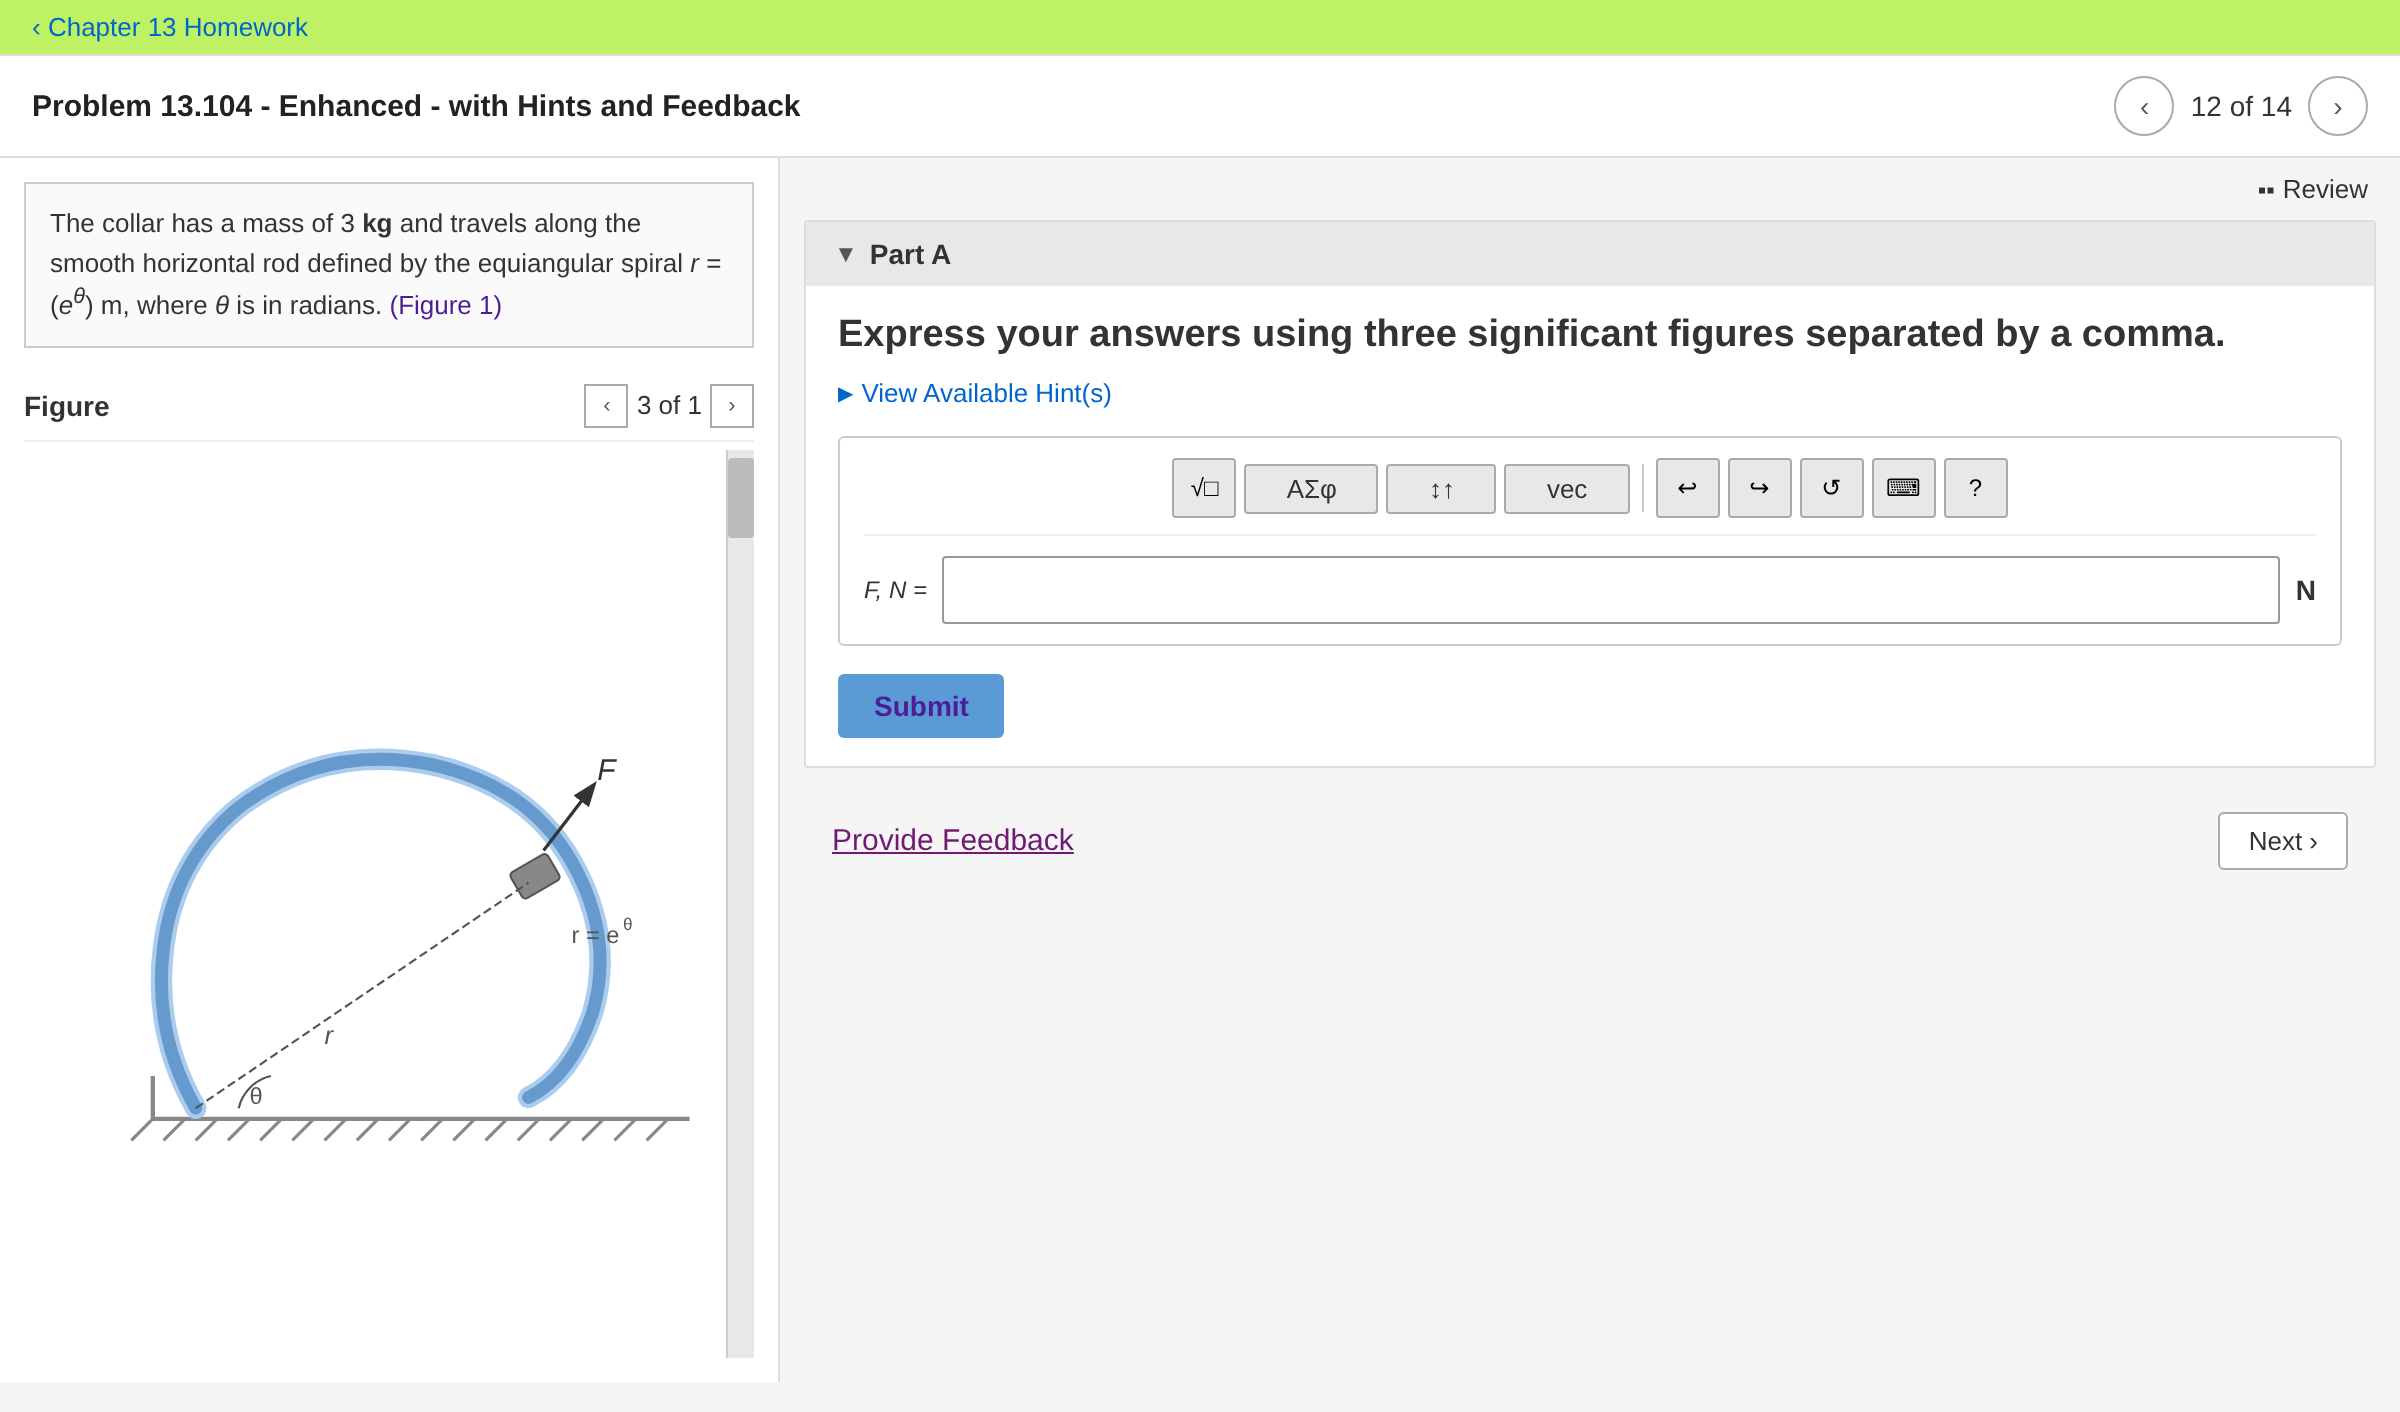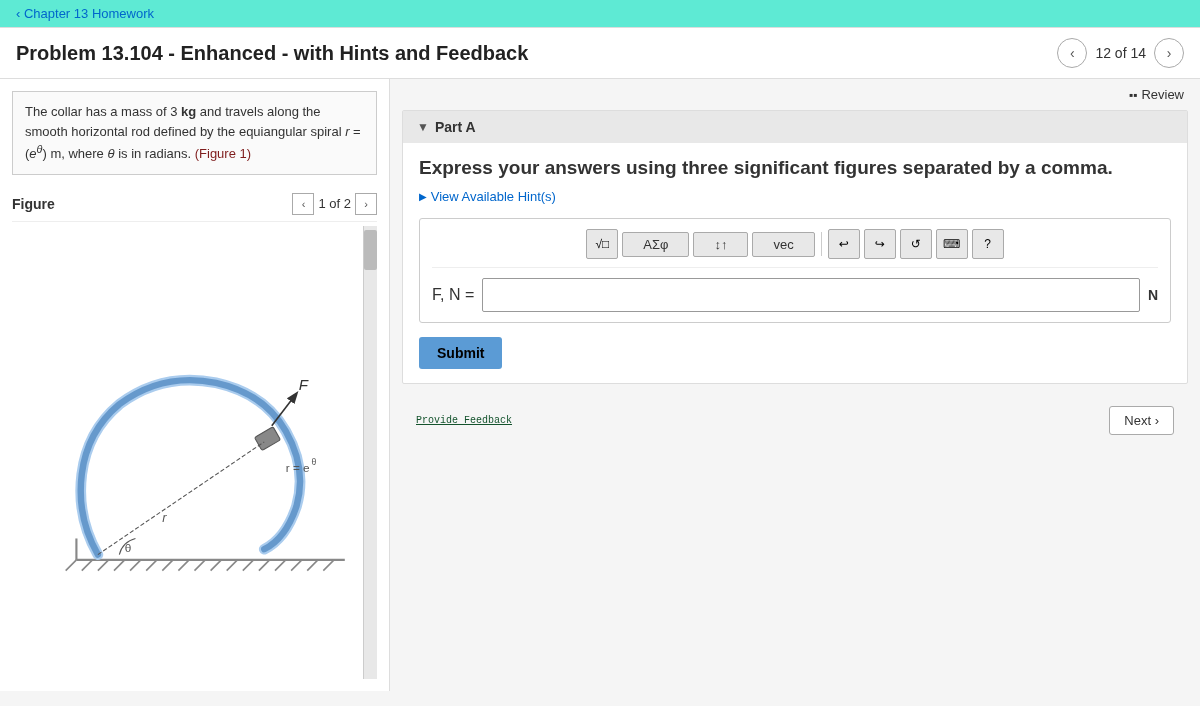--- a/index.html
+++ b/index.html
@@ -1,19 +1,19 @@
 <!DOCTYPE html>
 <html><head>
   <meta charset="utf-8">
   <style>
     * { box-sizing: border-box; margin: 0; padding: 0; }
     body { font-family: Arial, sans-serif; font-size: 14px; background: #f5f5f5; color: #333; }
 
     .top-bar {
-      background: #5eead4;
+      background: #bef264;
       border-bottom: 1px solid #ddd;
       padding: 6px 16px;
       display: flex;
       align-items: center;
       justify-content: space-between;
     }
     .breadcrumb {
       color: #0066cc;
       font-size: 13px;
       cursor: pointer;
@@ -22,21 +22,21 @@
 
     .problem-header {
       background: #fff;
       padding: 10px 16px;
       border-bottom: 1px solid #ddd;
       display: flex;
       align-items: center;
       justify-content: space-between;
     }
     .problem-title {
-      font-size: 20px;
+      font-size: 15px;
       font-weight: bold;
       color: #222;
     }
     .nav-controls {
       display: flex;
       align-items: center;
       gap: 8px;
     }
     .nav-btn {
       width: 30px; height: 30px;
@@ -230,62 +230,62 @@
       background: #ccc;
       margin: 0 2px;
     }
 
     .input-row {
       display: flex;
       align-items: center;
       gap: 8px;
     }
     .eq-label {
-      font-size: 16px;
+      font-size: 12px;
+      font-style: italic;
       white-space: nowrap;
     }
     .answer-input {
       flex: 1;
       height: 34px;
       border: 1px solid #999;
       border-radius: 2px;
       padding: 0 8px;
       font-size: 14px;
       outline: none;
     }
     .unit-label {
       font-size: 14px;
       color: #333;
       font-weight: bold;
     }
 
     .submit-btn {
       background: #5b9bd5;
-      color: #000000;
+      color: #4c1d95;
       border: none;
       padding: 8px 18px;
       border-radius: 3px;
       cursor: pointer;
       font-size: 14px;
       font-weight: bold;
     }
 
     .feedback-row {
       display: flex;
       align-items: center;
       justify-content: space-between;
       padding: 10px 14px;
       margin: 0 12px;
     }
     .feedback-link {
-      color: #14532d;
-      font-size: 10px;
+      color: #701a75;
+      font-size: 15px;
       cursor: pointer;
       text-decoration: underline;
-      font-family: Liberation Mono, monospace;
     }
     .next-btn {
       background: #fff;
       border: 1px solid #aaa;
       padding: 6px 14px;
       border-radius: 3px;
       cursor: pointer;
       font-size: 13px;
       color: #333;
     }
@@ -310,30 +310,30 @@
     <span class="nav-count">12 of 14</span>
     <button class="nav-btn">›</button>
   </div>
 </div>
 
 <div class="main-layout">
 
   <div class="left-panel">
     <div class="problem-statement">
       <span>
-        The collar has a mass of 3 <strong>kg</strong> and travels along the smooth horizontal rod defined by the equiangular spiral <em>r</em> = (<em>e<sup>θ</sup></em>) m, where <em>θ</em> is in radians. <span style="color:#7f1d1d;cursor:pointer;margin-top:32px;">(Figure 1)</span>
+        The collar has a mass of 3 <strong>kg</strong> and travels along the smooth horizontal rod defined by the equiangular spiral <em>r</em> = (<em>e<sup>θ</sup></em>) m, where <em>θ</em> is in radians. <span style="color:#4c1d95;cursor:pointer;margin-top:32px;">(Figure 1)</span>
       </span>
     </div>
 
     <div class="figure-area">
       <div class="figure-header">
         <span class="figure-label">Figure</span>
         <div class="figure-nav">
           <button class="fig-btn">‹</button>
-          <span class="figure-count">1 of 2</span>
+          <span class="figure-count">3 of 1</span>
           <button class="fig-btn">›</button>
         </div>
       </div>
 
       <div class="figure-canvas">
         
         <svg viewBox="0 0 340 240" class="figure-svg" xmlns="http://www.w3.org/2000/svg">
 
           <line x1="60" y1="220" x2="310" y2="220" stroke="#888" stroke-width="2"></line>
           <line x1="60" y1="220" x2="60" y2="200" stroke="#888" stroke-width="2"></line>

